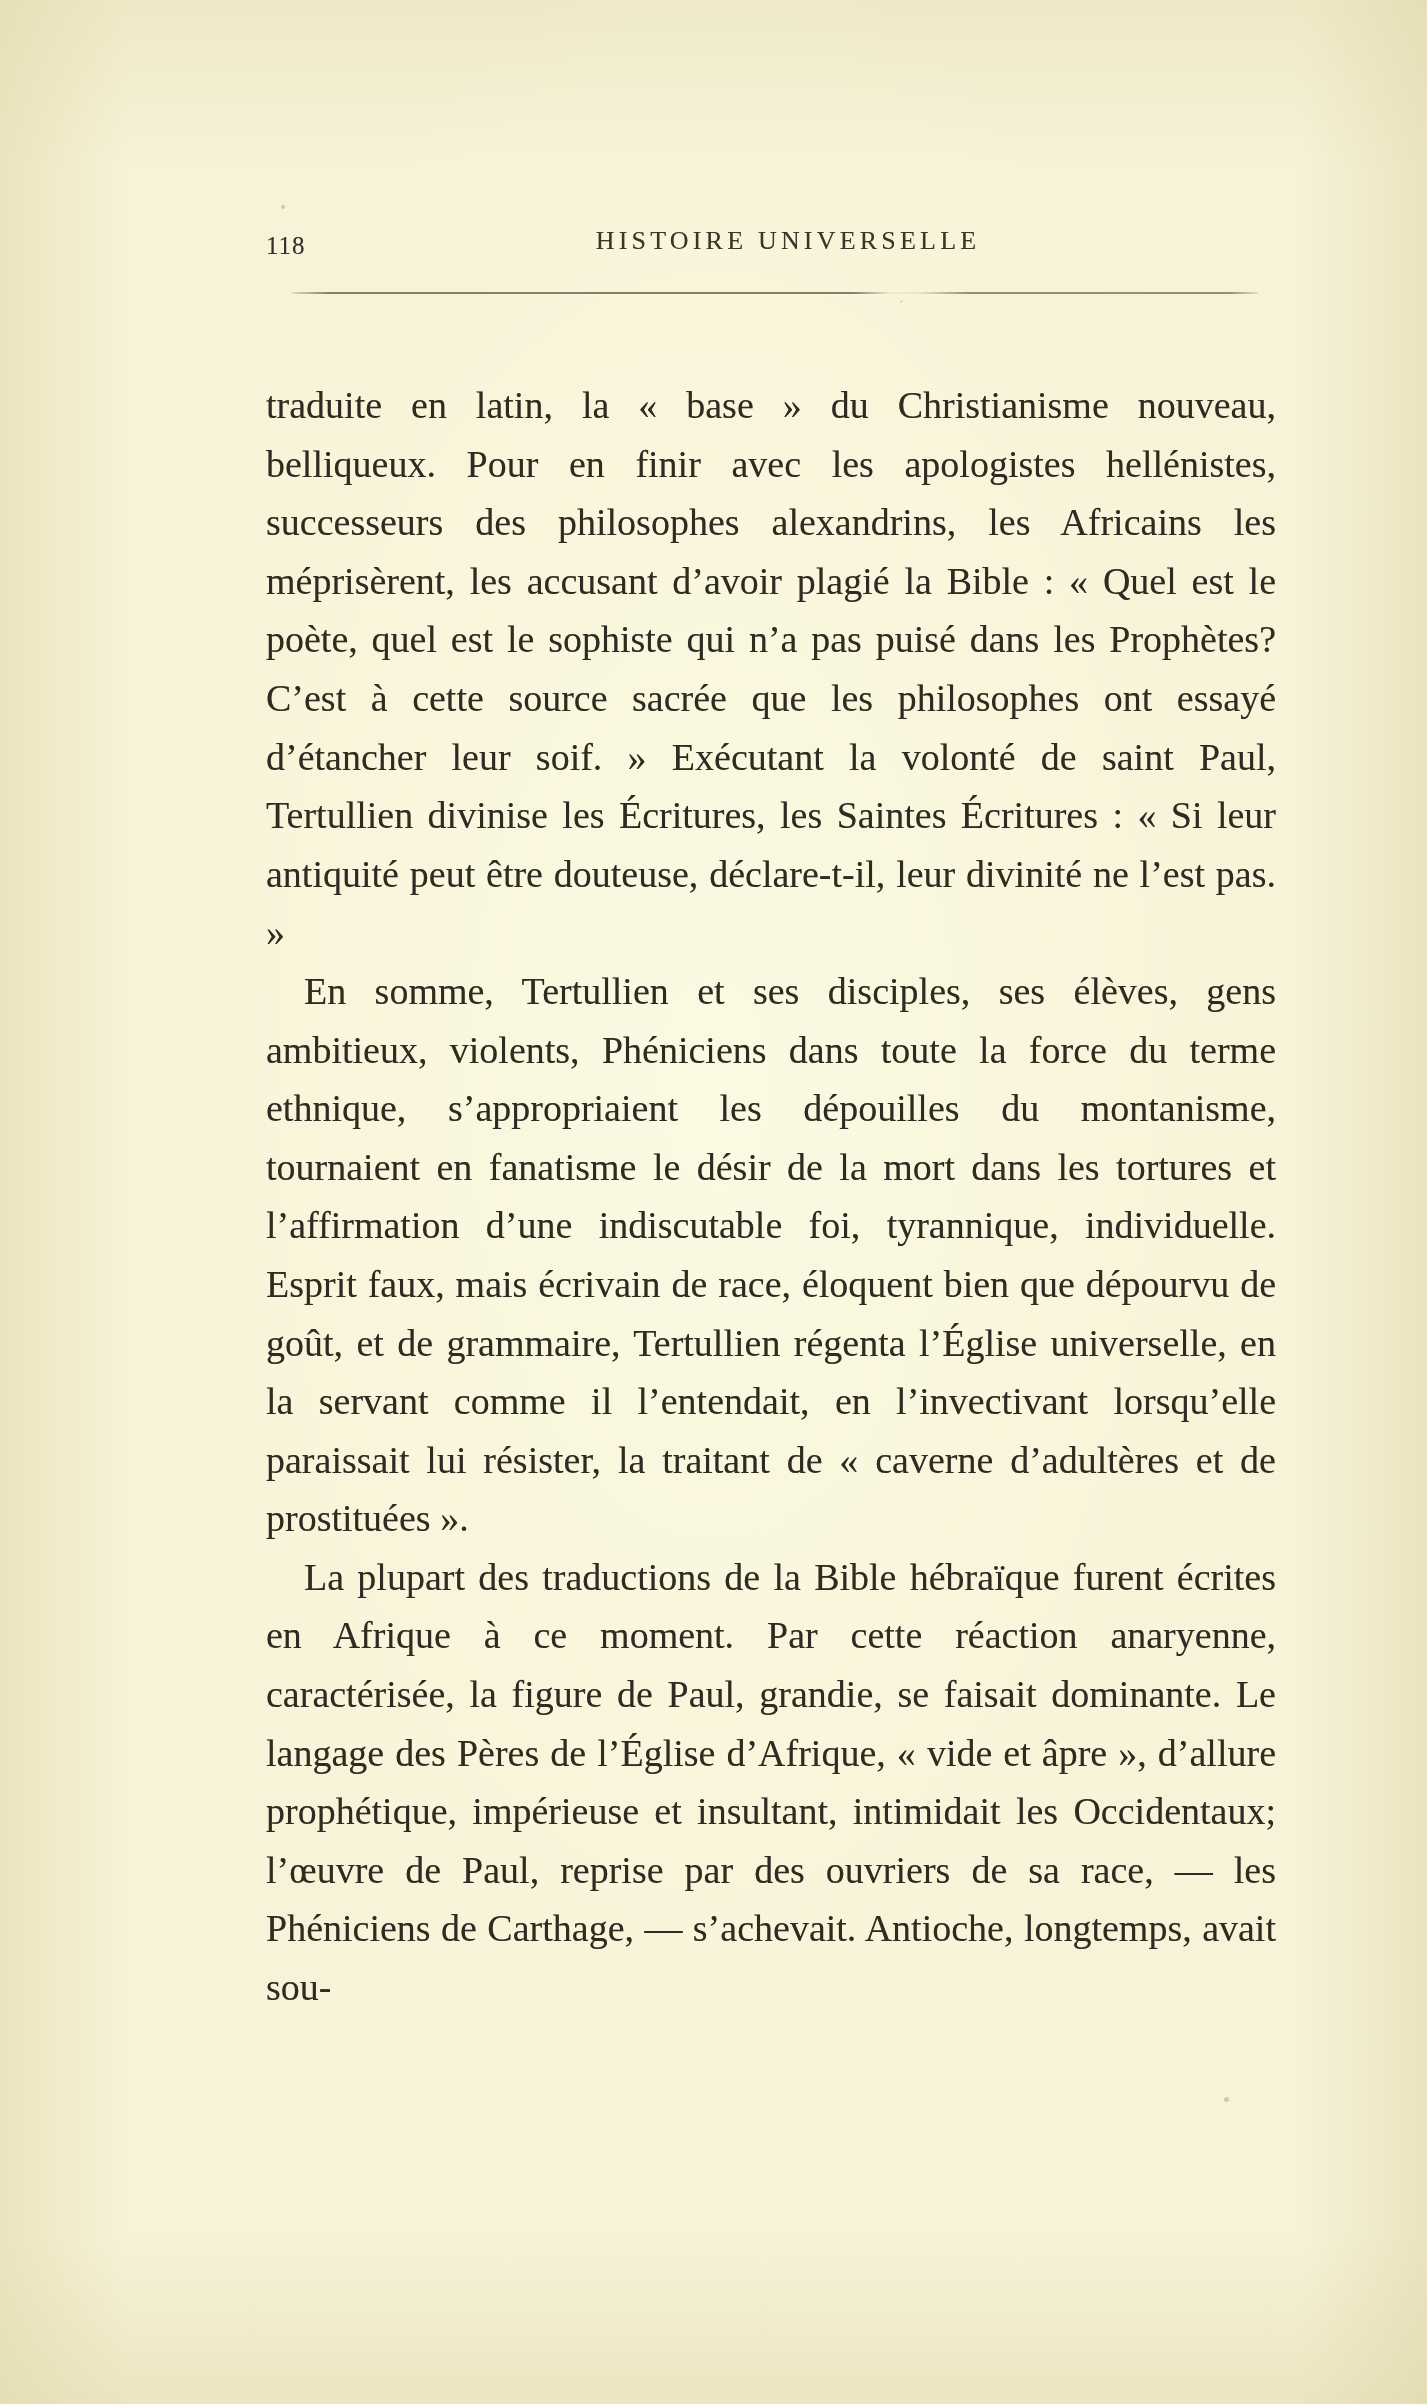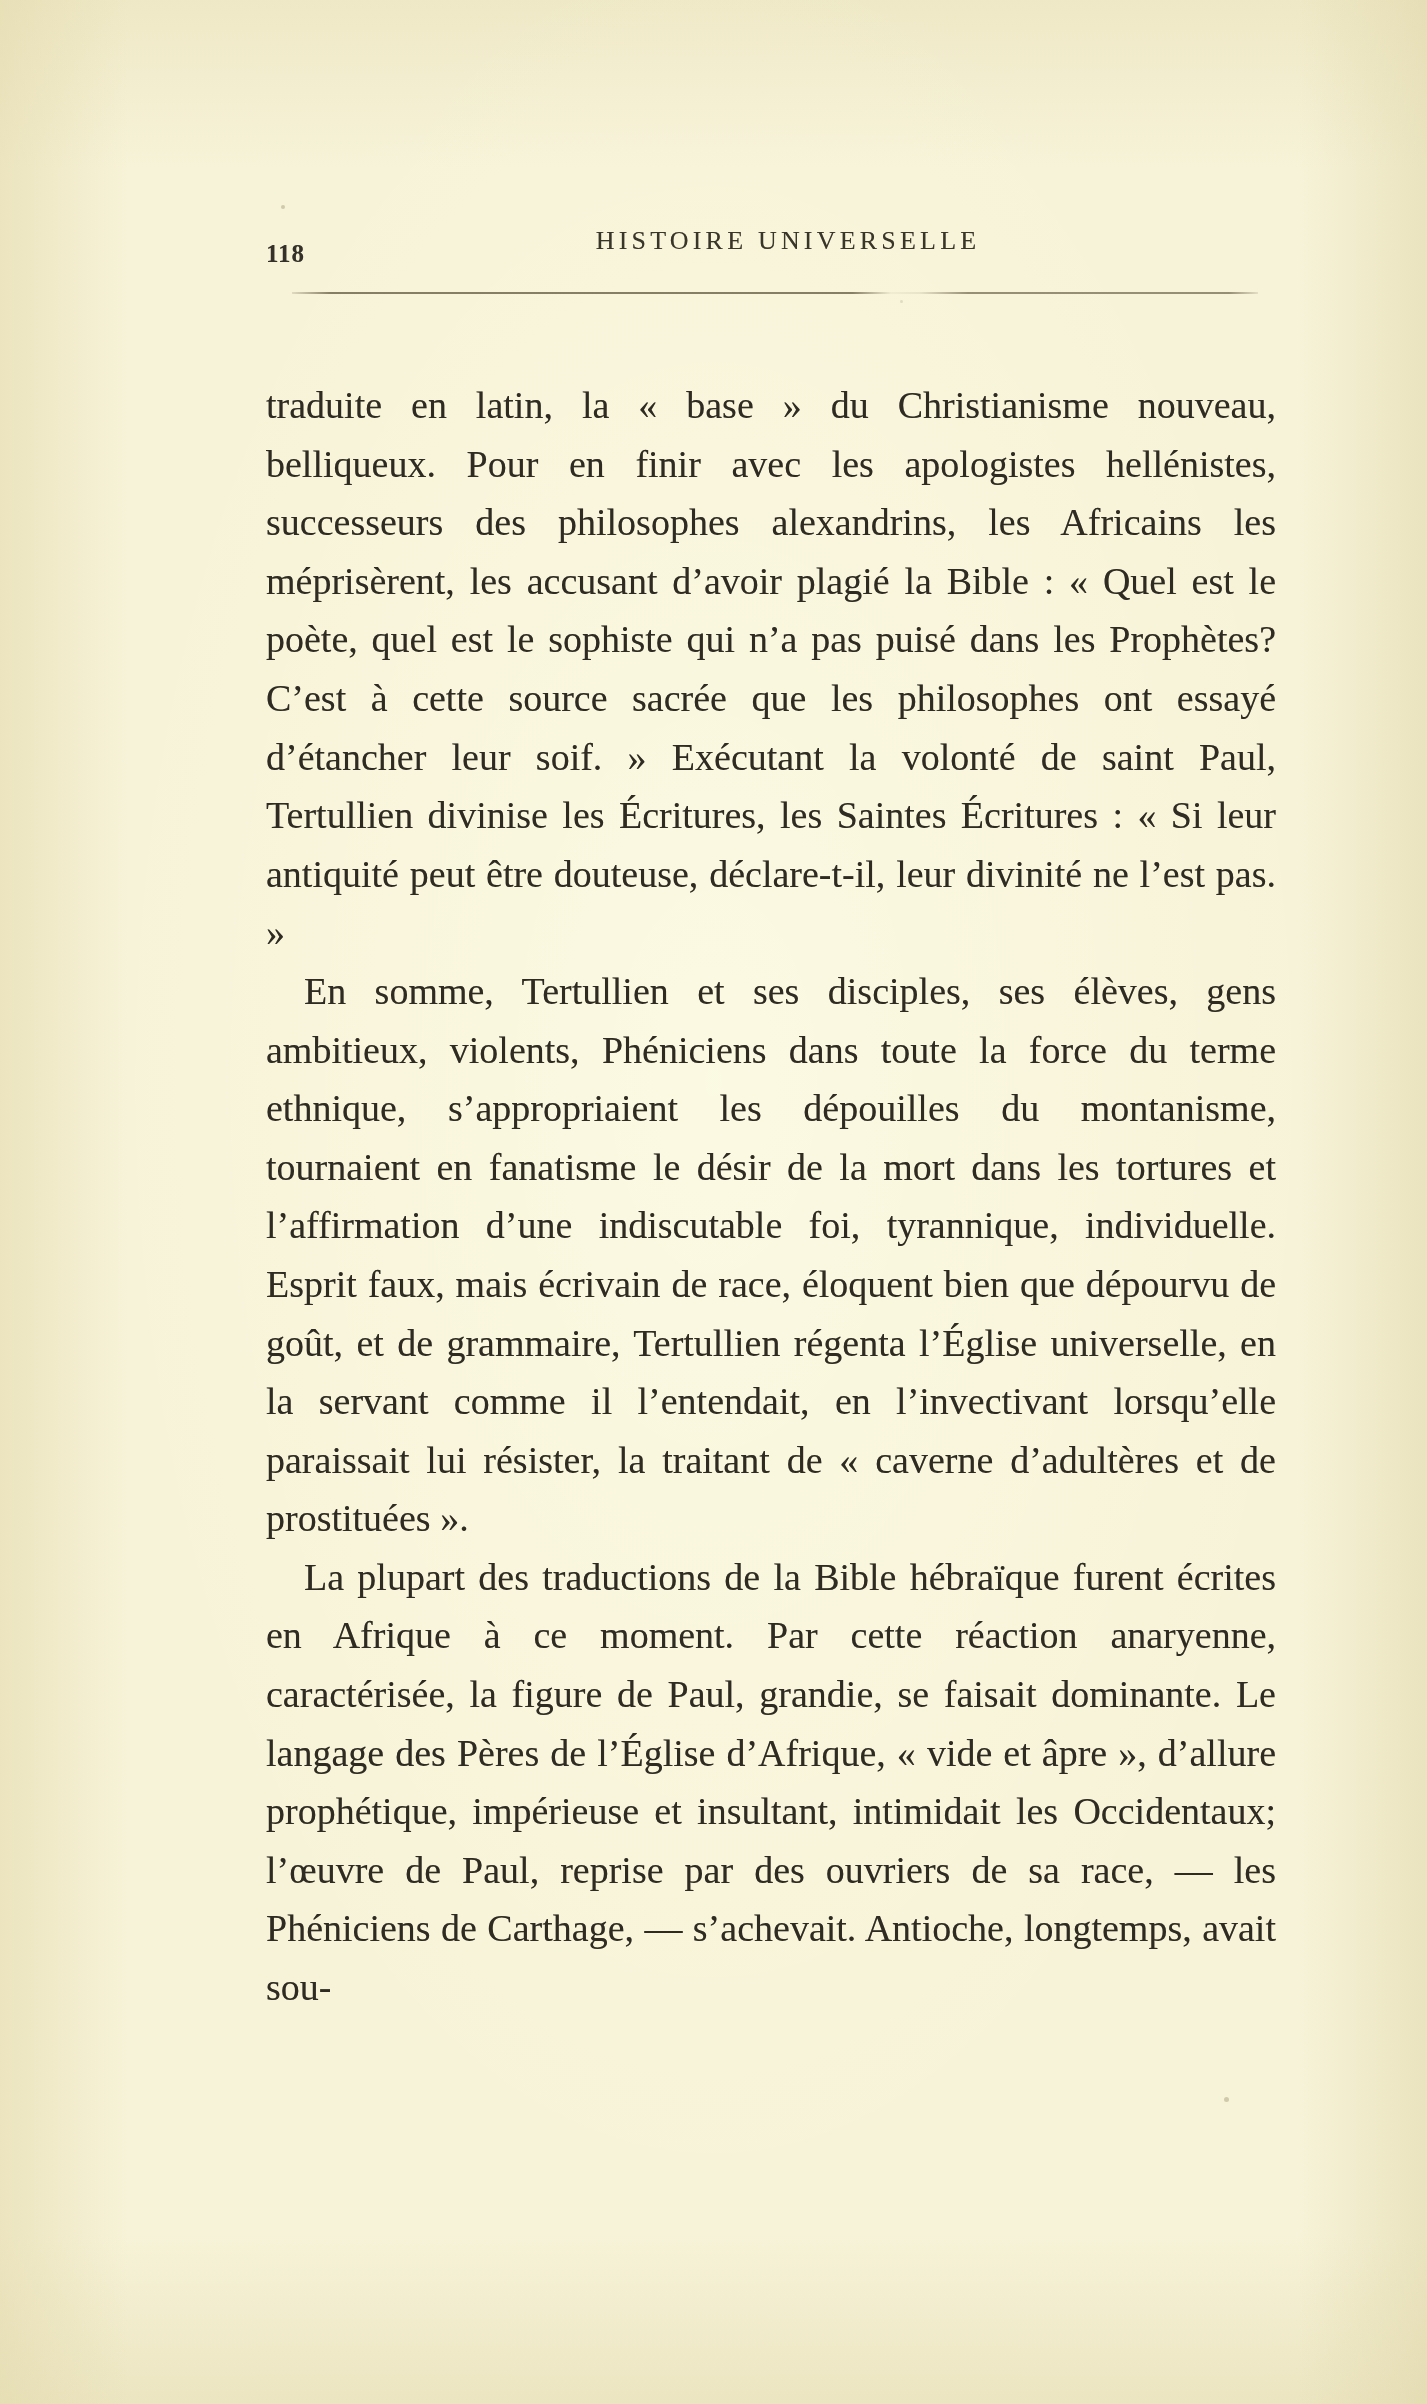--- a/index.html
+++ b/index.html
@@ -37,23 +37,23 @@
     top: 220px;
     width: 1010px;
   }
   .running-head {
     position: relative;
     height: 64px;
   }
   .folio {
     position: absolute;
     left: 0;
-    top: 20px;
+    top: 12px;
     font-size: 25px;
-    font-weight: 700;
+    font-weight: 400;
     letter-spacing: 1px;
     color: #35312a;
     font-family: "Liberation Serif", serif;
   }
   .head-title {
     position: absolute;
     left: 0;
     right: 0;
     top: 6px;
     text-align: center;

